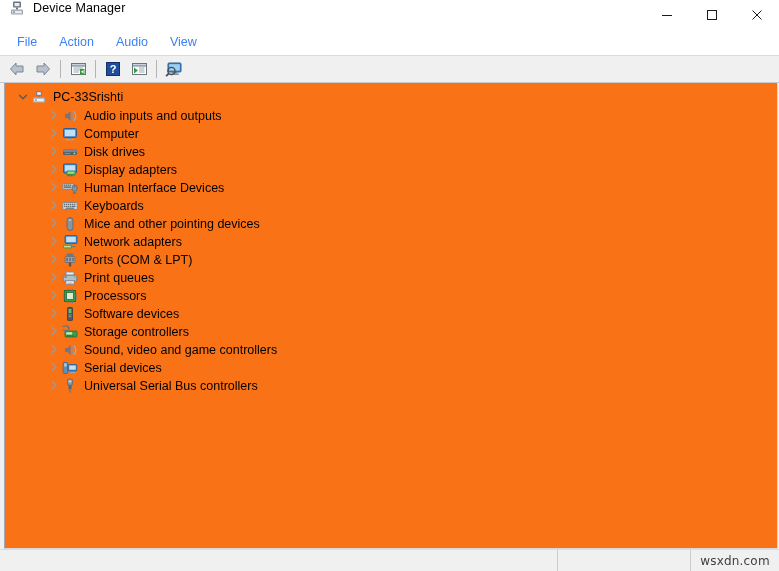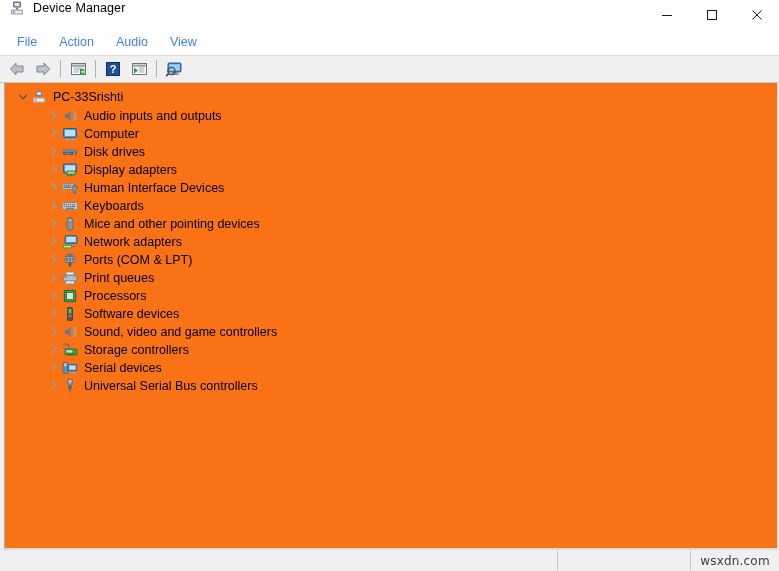--- a/index.html
+++ b/index.html
@@ -568,56 +568,56 @@
         </div>
 
         <div class="tree-row child">
           <span class="twisty">
             <svg width="10" height="10" viewBox="0 0 10 10">
                 <path d="M3.4 1.5 L7 5 L3.4 8.5" fill="none" stroke="#9a9a9a" stroke-width="1.4" stroke-linecap="round" stroke-linejoin="round"></path>
               </svg>
           </span>
           <span class="node-icon">
             <svg width="16" height="16" viewBox="0 0 16 16">
-              <path d="M3 6 L5.5 6 L8.5 3 L8.5 13 L5.5 10 L3 10 Z" fill="#6e7884"></path>
-              <path d="M10.2 5.2 A4.2 4.2 0 0 1 10.2 10.8" fill="none" stroke="#8c96a2" stroke-width="1.3" stroke-linecap="round"></path>
-              <path d="M12 3.6 A6.2 6.2 0 0 1 12 12.4" fill="none" stroke="#a6b0bb" stroke-width="1.2" stroke-linecap="round"></path>
-            </svg>
-          </span>
-          <span class="node-label">Sound, video and game controllers</span>
-        </div>
-
-        <div class="tree-row child">
-          <span class="twisty">
-            <svg width="10" height="10" viewBox="0 0 10 10">
-                <path d="M3.4 1.5 L7 5 L3.4 8.5" fill="none" stroke="#9a9a9a" stroke-width="1.4" stroke-linecap="round" stroke-linejoin="round"></path>
-              </svg>
-          </span>
-          <span class="node-icon">
-            <svg width="16" height="16" viewBox="0 0 16 16">
               <rect x="3" y="7" width="12" height="6" rx="0.8" fill="#3f9a46" stroke="#2a6e31" stroke-width="0.8"></rect>
               <rect x="4.2" y="8.2" width="6" height="2.4" fill="#bdebbd"></rect>
               <rect x="5" y="11.2" width="1.6" height="1.4" fill="#2a6e31"></rect>
               <rect x="7.4" y="11.2" width="1.6" height="1.4" fill="#2a6e31"></rect>
               <rect x="9.8" y="11.2" width="1.6" height="1.4" fill="#2a6e31"></rect>
               <path d="M1 2.5 C4.5 1.2 7.5 2.5 7 5 C6.6 7 3.5 7.2 1.5 6" fill="none" stroke="#6b757f" stroke-width="1.3" stroke-linecap="round"></path>
               <path d="M5.5 1.5 L7.5 3 L5 4" fill="#6b757f"></path>
             </svg>
           </span>
           <span class="node-label">Storage controllers</span>
         </div>
 
         <div class="tree-row child">
           <span class="twisty">
             <svg width="10" height="10" viewBox="0 0 10 10">
                 <path d="M3.4 1.5 L7 5 L3.4 8.5" fill="none" stroke="#9a9a9a" stroke-width="1.4" stroke-linecap="round" stroke-linejoin="round"></path>
               </svg>
           </span>
           <span class="node-icon">
             <svg width="16" height="16" viewBox="0 0 16 16">
+              <path d="M3 6 L5.5 6 L8.5 3 L8.5 13 L5.5 10 L3 10 Z" fill="#6e7884"></path>
+              <path d="M10.2 5.2 A4.2 4.2 0 0 1 10.2 10.8" fill="none" stroke="#8c96a2" stroke-width="1.3" stroke-linecap="round"></path>
+              <path d="M12 3.6 A6.2 6.2 0 0 1 12 12.4" fill="none" stroke="#a6b0bb" stroke-width="1.2" stroke-linecap="round"></path>
+            </svg>
+          </span>
+          <span class="node-label">Sound, video and game controllers</span>
+        </div>
+
+        <div class="tree-row child">
+          <span class="twisty">
+            <svg width="10" height="10" viewBox="0 0 10 10">
+                <path d="M3.4 1.5 L7 5 L3.4 8.5" fill="none" stroke="#9a9a9a" stroke-width="1.4" stroke-linecap="round" stroke-linejoin="round"></path>
+              </svg>
+          </span>
+          <span class="node-icon">
+            <svg width="16" height="16" viewBox="0 0 16 16">
               <rect x="1.2" y="2.5" width="4.4" height="11" rx="0.7" fill="#5f8fb8" stroke="#3c6a90" stroke-width="0.8"></rect>
               <rect x="2.1" y="3.6" width="2.6" height="1" fill="#d8e9f6"></rect>
               <rect x="2.1" y="5.3" width="2.6" height="1" fill="#d8e9f6"></rect>
               <rect x="6.2" y="4.5" width="8.6" height="6.4" rx="0.8" fill="#3f86c8" stroke="#2a5f91" stroke-width="0.8"></rect>
               <rect x="7.2" y="5.5" width="6.6" height="4.2" fill="#bfe0f7"></rect>
               <rect x="9.2" y="11" width="2.6" height="1.1" fill="#7a838d"></rect>
               <rect x="7.4" y="12.1" width="6.2" height="1.1" rx="0.5" fill="#9aa3ad"></rect>
             </svg>
           </span>
           <span class="node-label">Serial devices</span>

